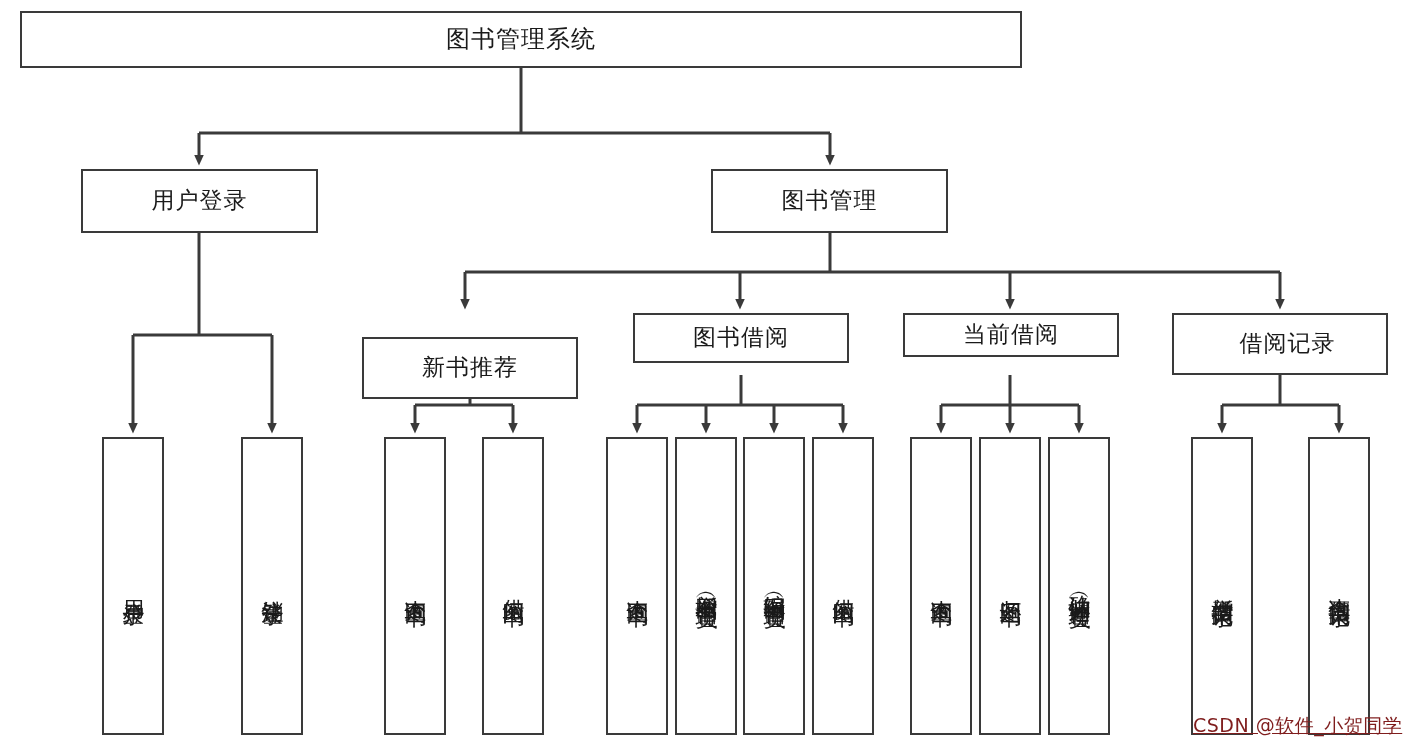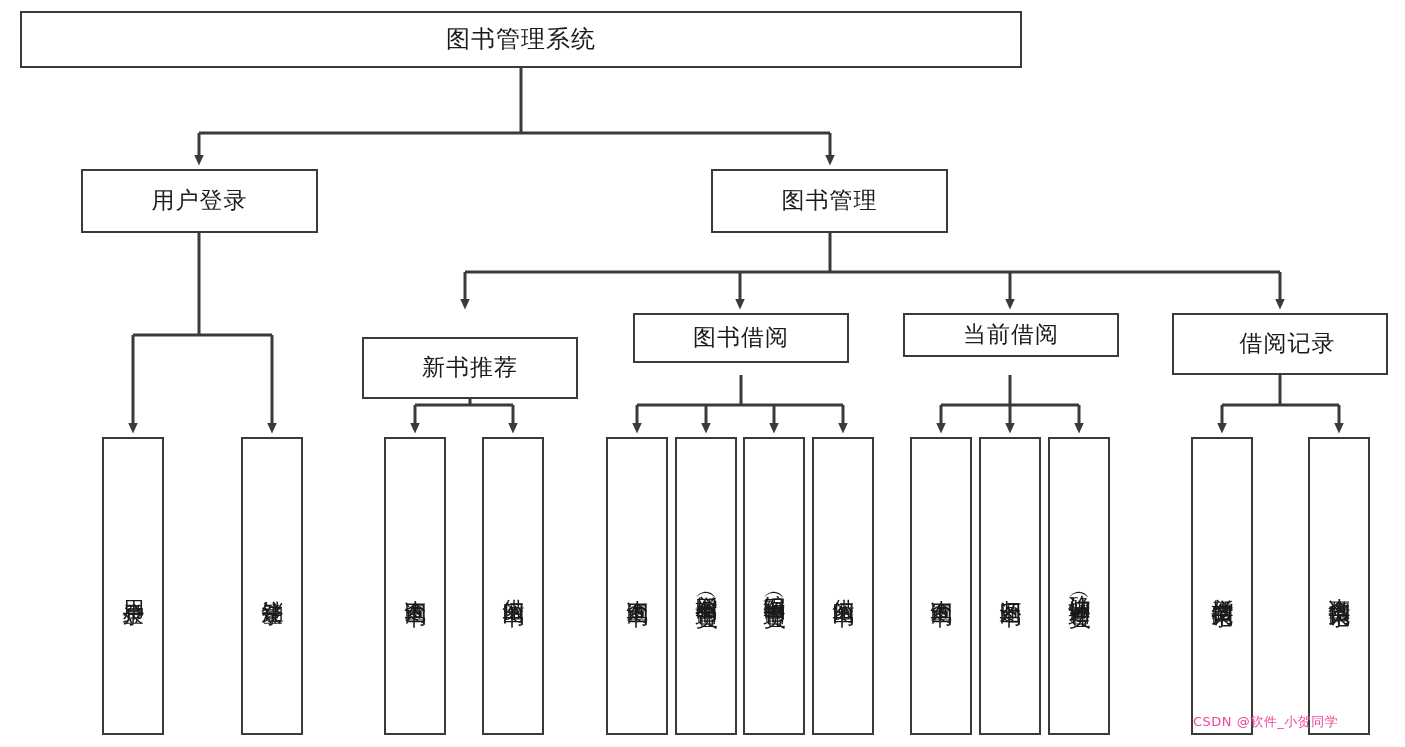--- a/index.html
+++ b/index.html
@@ -58,26 +58,27 @@
     white-space: normal;
   }
   .node.vert span {
     writing-mode: vertical-rl;
     text-orientation: upright;
     display: block;
     max-height: 100%;
   }
   .watermark {
     position: absolute;
-    font-size: 13px;
-    color: #ec4899;
+    font-size: 19px;
+    color: #7f1d1d;
     letter-spacing: 0.5px;
     z-index: 5;
     white-space: nowrap;
     font-family: "DejaVu Sans", "Liberation Sans", sans-serif;
+    text-decoration: underline;
   }
 </style>
 </head>
 <body>
 
 <div id="canvas">
 
   <svg id="edges" viewBox="0 0 1405 747" width="1405" height="747" xmlns="http://www.w3.org/2000/svg">
     <defs>
       <marker id="arrow" markerWidth="11" markerHeight="11" refX="1.5" refY="5" orient="auto" markerUnits="userSpaceOnUse">

